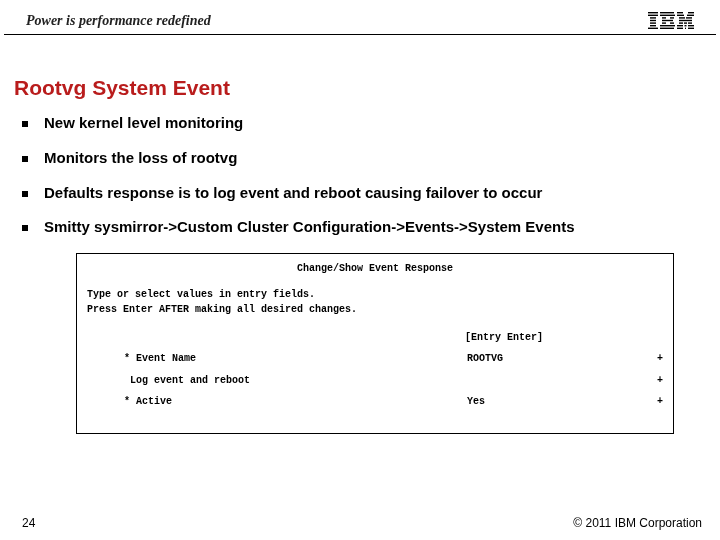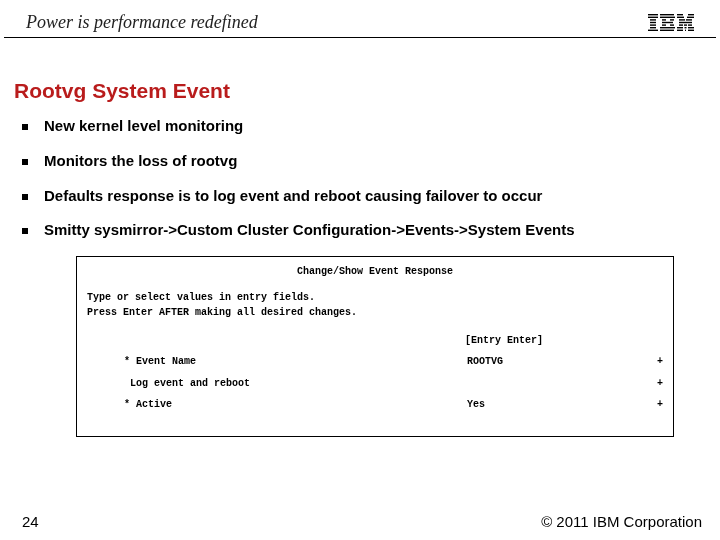--- a/index.html
+++ b/index.html
@@ -15,22 +15,22 @@
     padding: 12px 22px 4px 22px;
     border-bottom: 1px solid #000;
     display: flex;
     justify-content: space-between;
     align-items: center;
     margin: 0 4px;
   }
   .tagline {
     font-family: Georgia, 'Times New Roman', serif;
     font-style: italic;
-    font-weight: normal;
-    font-size: 18px;
+    font-weight: bold;
+    font-size: 14px;
     color: #222;
   }
   .ibm-logo {
     display: inline-flex;
     gap: 1px;
     align-items: center;
   }
   .title {
     font-size: 21px;
     font-weight: bold;
@@ -87,21 +87,21 @@
   .panel-row .value { flex: 1; padding-left: 43px; }
   .panel-row .plus { flex: 0 0 14px; text-align: right; }
   .footer {
     position: absolute;
     bottom: 10px;
     left: 0;
     right: 0;
     display: flex;
     justify-content: space-between;
     padding: 0 18px 0 22px;
-    font-size: 15px;
+    font-size: 12px;
     color: #000;
     align-items: flex-end;
   }
 </style>
 </head>
 <body>
 
 <div class="header">
   <div class="tagline">Power is performance redefined</div>
   <div class="ibm-logo">

